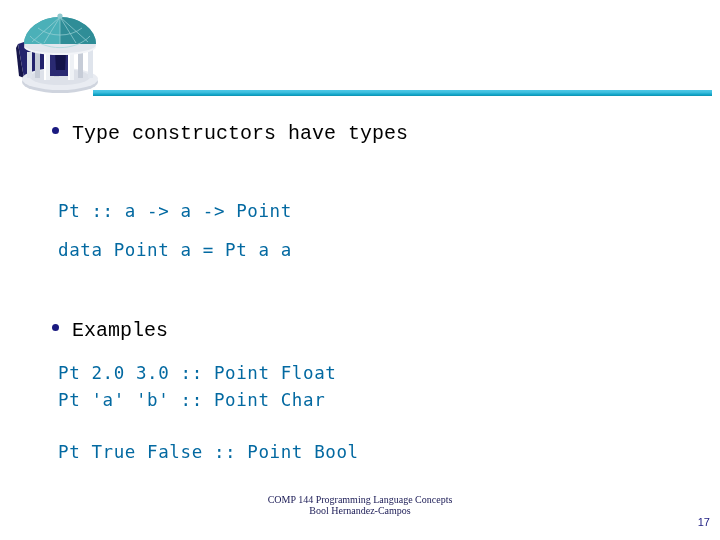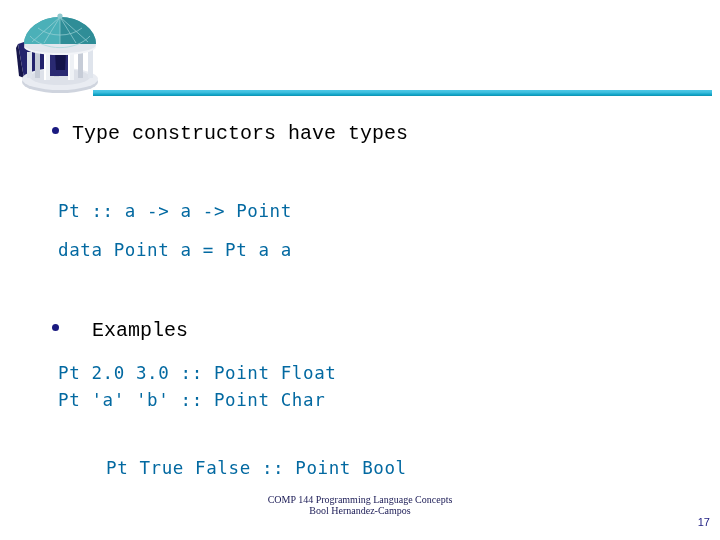--- a/index.html
+++ b/index.html
@@ -107,24 +107,24 @@
     line-height: 21px;
     letter-spacing: 0.6px;
     color: #0369a1;
     white-space: pre;
   }
 
   
   #bullet-types   { top: 16px; }
   #code-sig       { top: 97px; }
   #code-data      { top: 136px; }
-  #bullet-examples{ top: 213px; gap: 20px; }
+  #bullet-examples{ top: 213px; }
   #code-ex1       { top: 259px; }
   #code-ex2       { top: 286px; }
-  #code-ex3       { top: 354px; margin-left: 48px; }
+  #code-ex3       { top: 338px; }
 
   
   #footer {
     position: absolute;
     left: 0;
     top: 494px;
     width: 720px;
     text-align: center;
     font-family: "Liberation Serif", "DejaVu Serif", serif;
     font-size: 10px;

